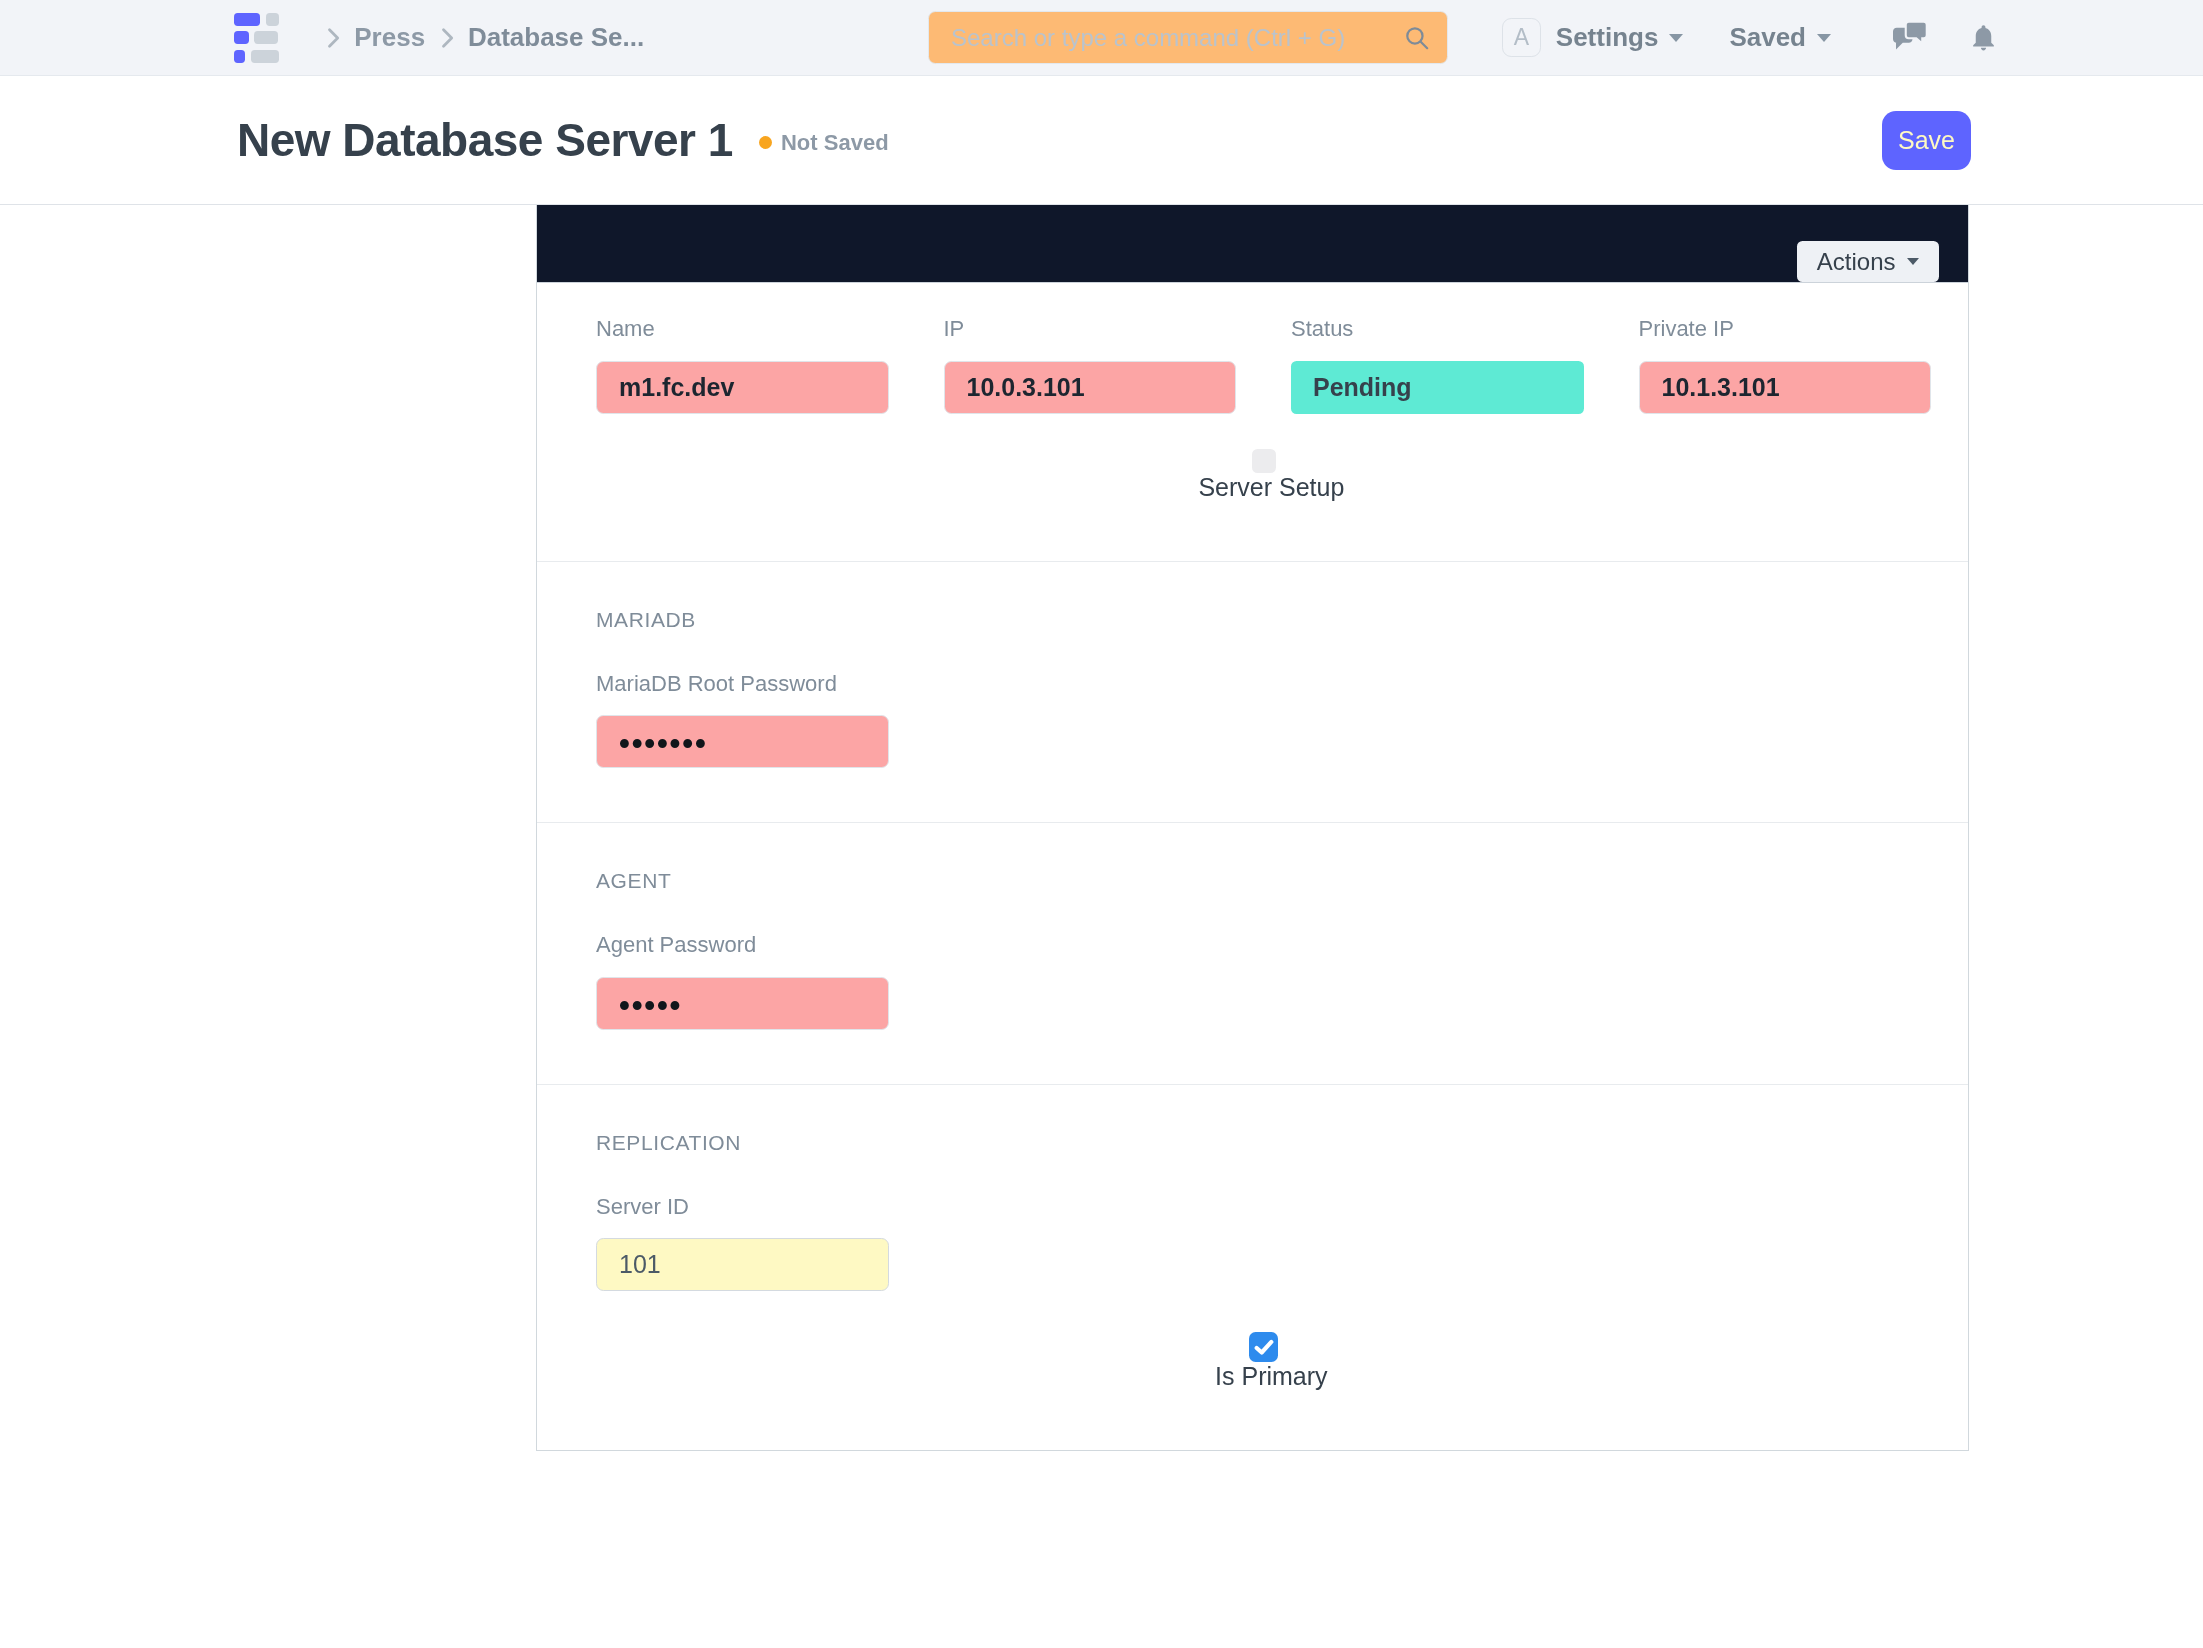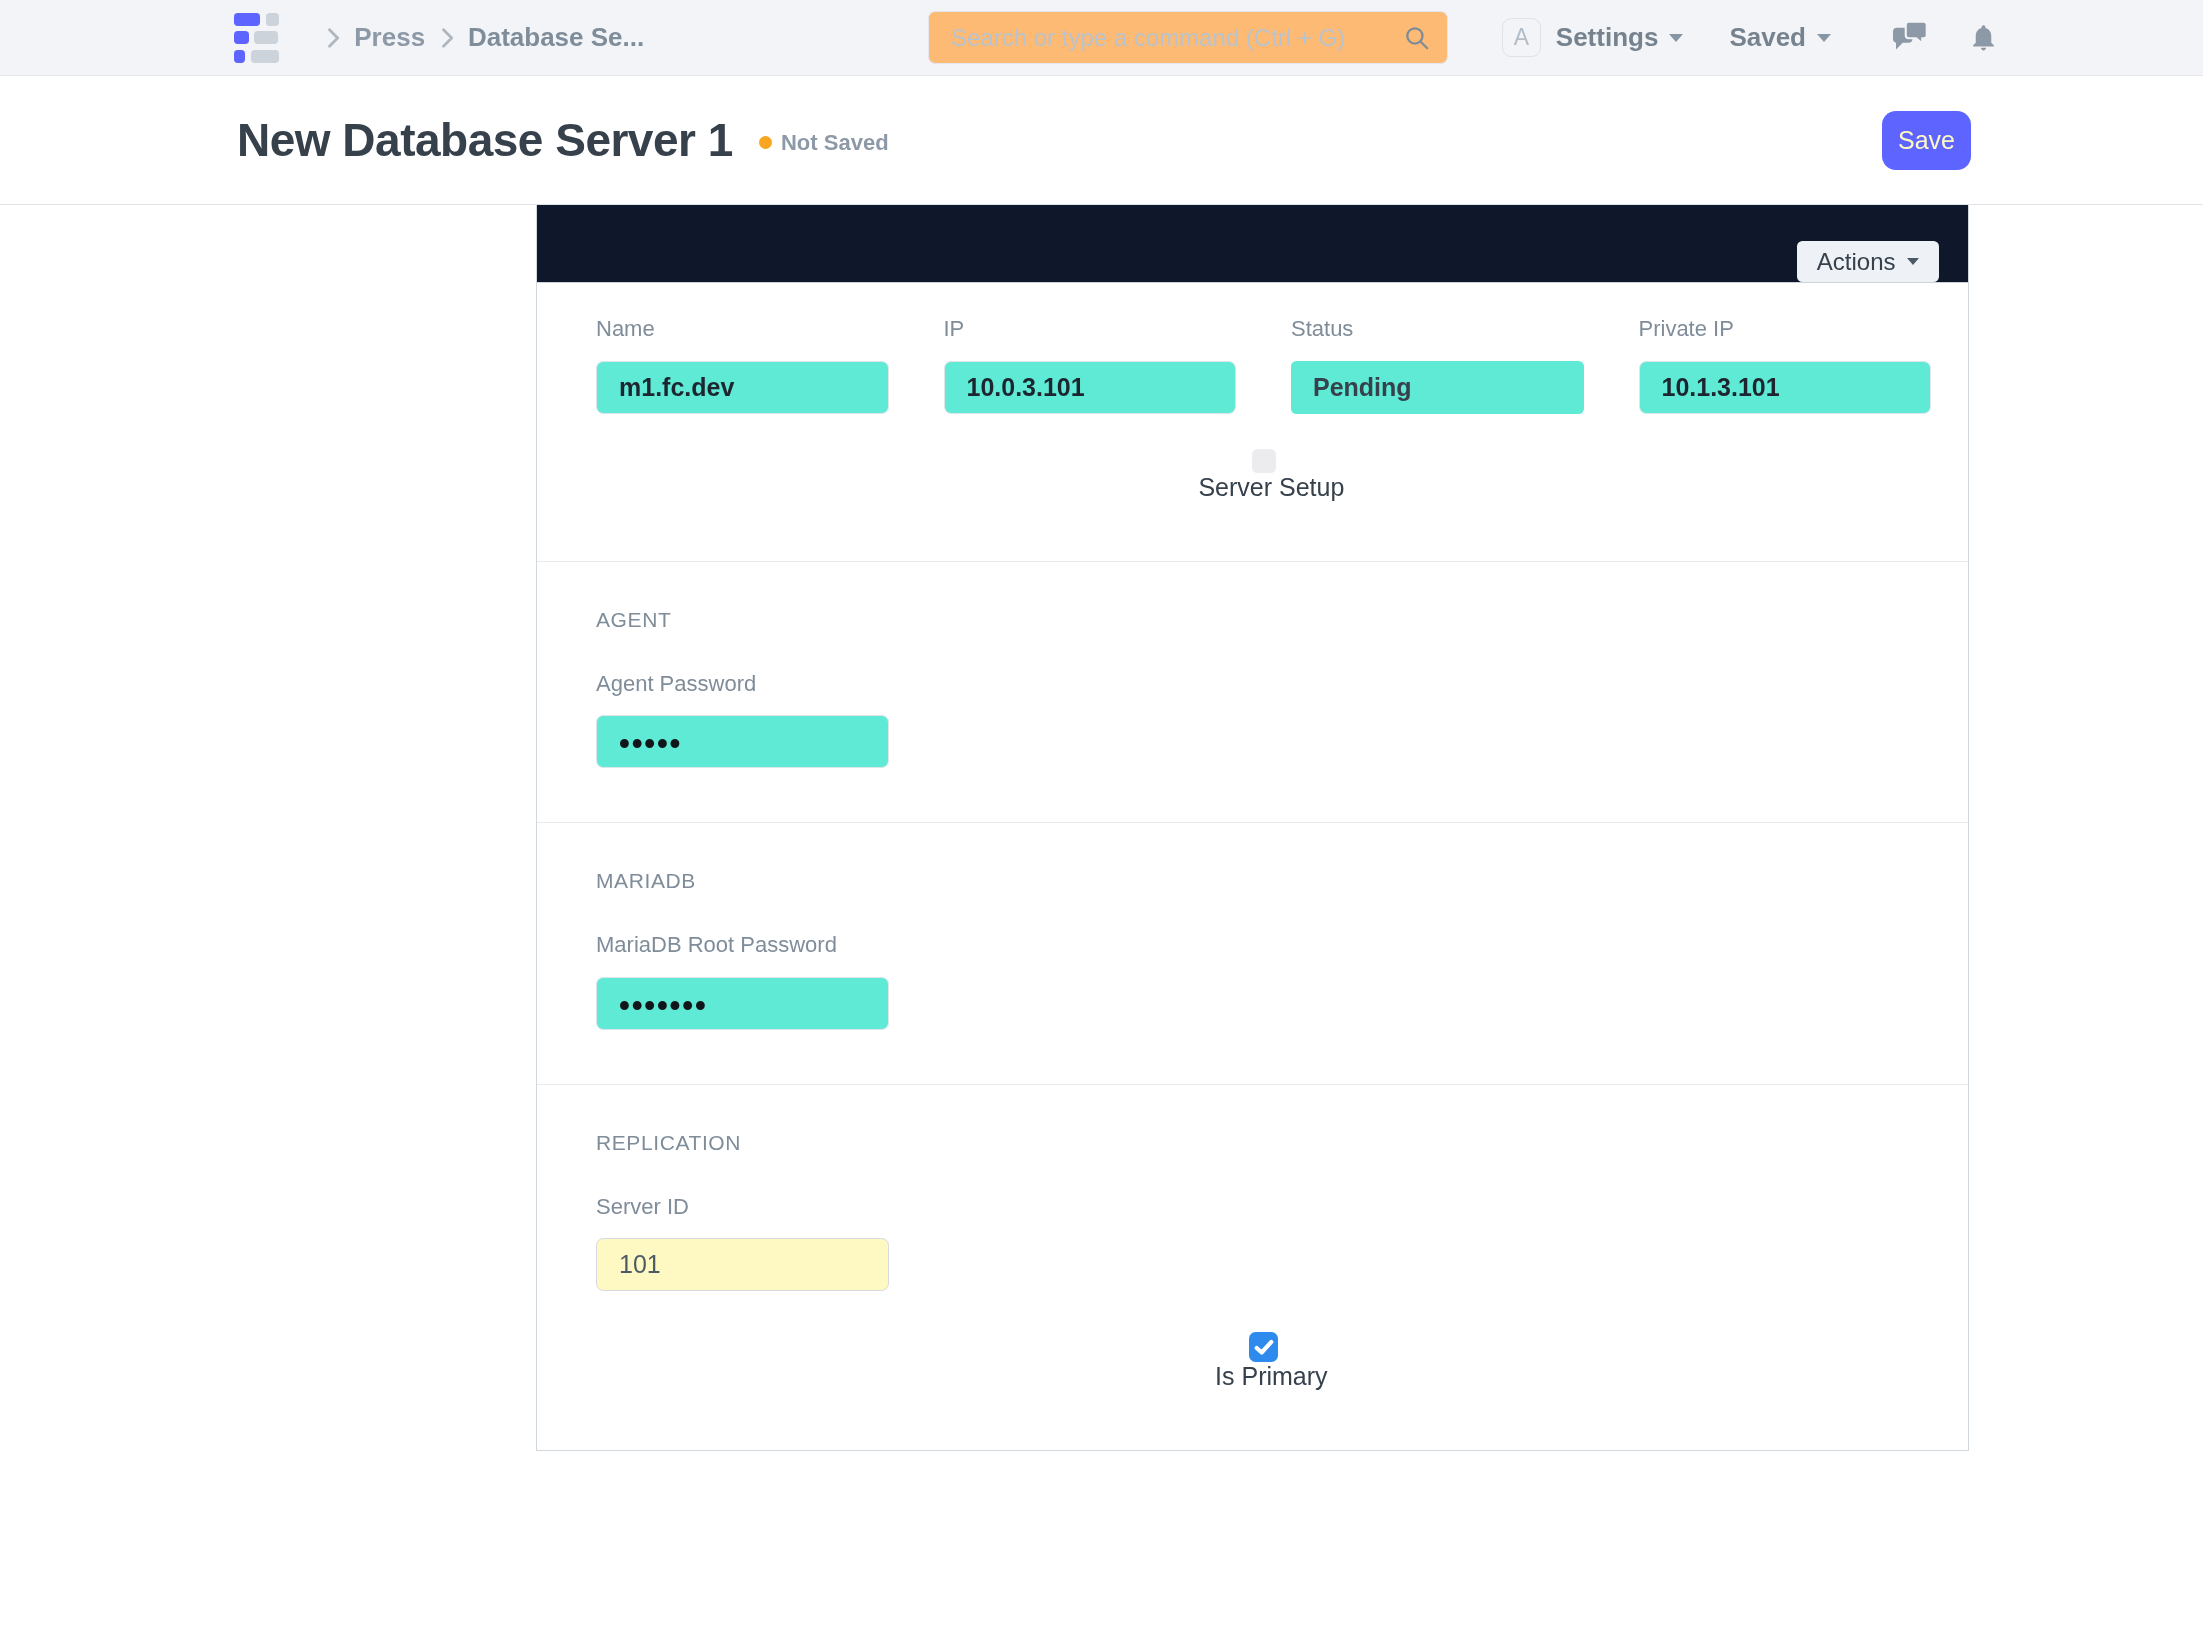--- a/index.html
+++ b/index.html
@@ -58,21 +58,21 @@
   .actions-btn .caret { border-top-color: #4c5a67; border-left-width: 6.5px; border-right-width: 6.5px;
     border-top-width: 7.4px; margin-left: 11px; }
 
   .form-section { padding: 33px 37px 59px 59px; border-bottom: 0.9px solid #e8ebee; background: #fff; }
   .form-section:last-child { border-bottom: none; }
   .sec-heading { font-size: 21px; color: #7f8c99; letter-spacing: 0.6px; margin-bottom: 39px; }
   .grid2 { display: grid; grid-template-columns: 1fr 1fr 1fr 1fr; column-gap: 55px; row-gap: 31px; }
   .field-label { display: block; font-size: 22px; color: #7f8c99; margin-bottom: 18.5px; }
   .ctrl { width: 100%; height: 53px; font-family: "Liberation Sans", sans-serif; }
   input.ctrl { padding: 0 22px; outline: none; }
-  .ctrl.changed { background: #5eead4; border: 1.8px solid #e0e5ea; border-radius: 7.4px;
+  .ctrl.changed { background: #fca5a5; border: 1.8px solid #e0e5ea; border-radius: 7.4px;
     font-size: 25px; font-weight: 700; color: #1d2630; }
   .ctrl.plain { background: #fef9c3; border: 1.8px solid #d4dae0; border-radius: 7.4px;
     font-size: 25px; font-weight: 400; color: #4c5a67; }
   .ctrl.dots { font-size: 31px; letter-spacing: 1.8px; font-weight: 700; color: #11161b; padding-top: 5.5px; }
   .readonly-box { background: #5eead4; border-radius: 5.5px; display: flex; align-items: center;
     padding: 0 22px; font-size: 25px; font-weight: 700; color: #36414c; }
   .half { width: 100%; }
 
   .check-row { display: flex; align-items: center; flex-direction: column; }
   .checkbox { border-radius: 5.5px; background: #ececee; display: flex; align-items: center;
@@ -181,36 +181,36 @@
       </div>
       <div class="check-row mt-38">
         <span class="checkbox small">
           
         </span>
         <span class="check-label">Server Setup</span>
       </div>
     </section>
 
     <section class="form-section" style="padding-top:46px; padding-bottom:54px;">
+      <div class="sec-heading">MARIADB</div>
+      <div class="grid2">
+        <div class="half">
+          <label class="field-label">MariaDB Root Password</label>
+          <input class="ctrl changed dots" type="text" value="•••••••" style="">
+        </div>
+        <div class="half"></div>
+      </div>
+    </section>
+
+    <section class="form-section" style="padding-top:46px; padding-bottom:54px;">
       <div class="sec-heading">AGENT</div>
       <div class="grid2">
         <div class="half">
           <label class="field-label">Agent Password</label>
           <input class="ctrl changed dots" type="text" value="•••••" style="">
-        </div>
-        <div class="half"></div>
-      </div>
-    </section>
-
-    <section class="form-section" style="padding-top:46px; padding-bottom:54px;">
-      <div class="sec-heading">MARIADB</div>
-      <div class="grid2">
-        <div class="half">
-          <label class="field-label">MariaDB Root Password</label>
-          <input class="ctrl changed dots" type="text" value="•••••••" style="">
         </div>
         <div class="half"></div>
       </div>
     </section>
 
     <section class="form-section" style="padding-top:46px; padding-bottom:59px;">
       <div class="sec-heading">REPLICATION</div>
       <div class="grid2">
         <div class="half">
           <label class="field-label">Server ID</label>

